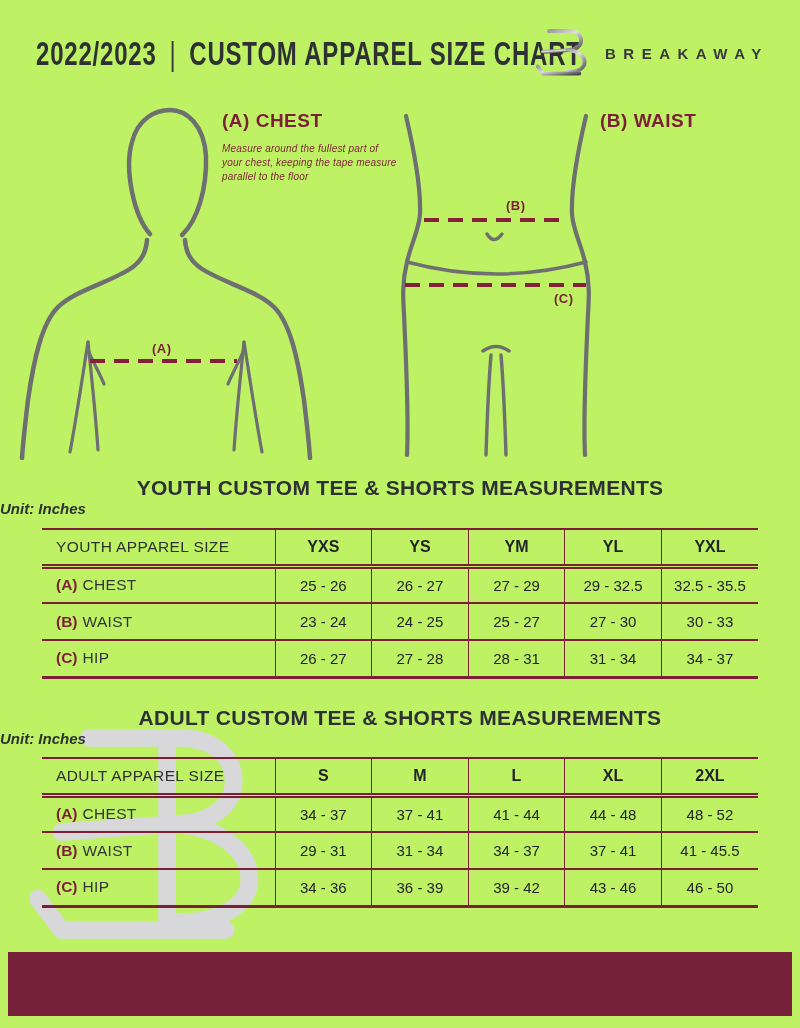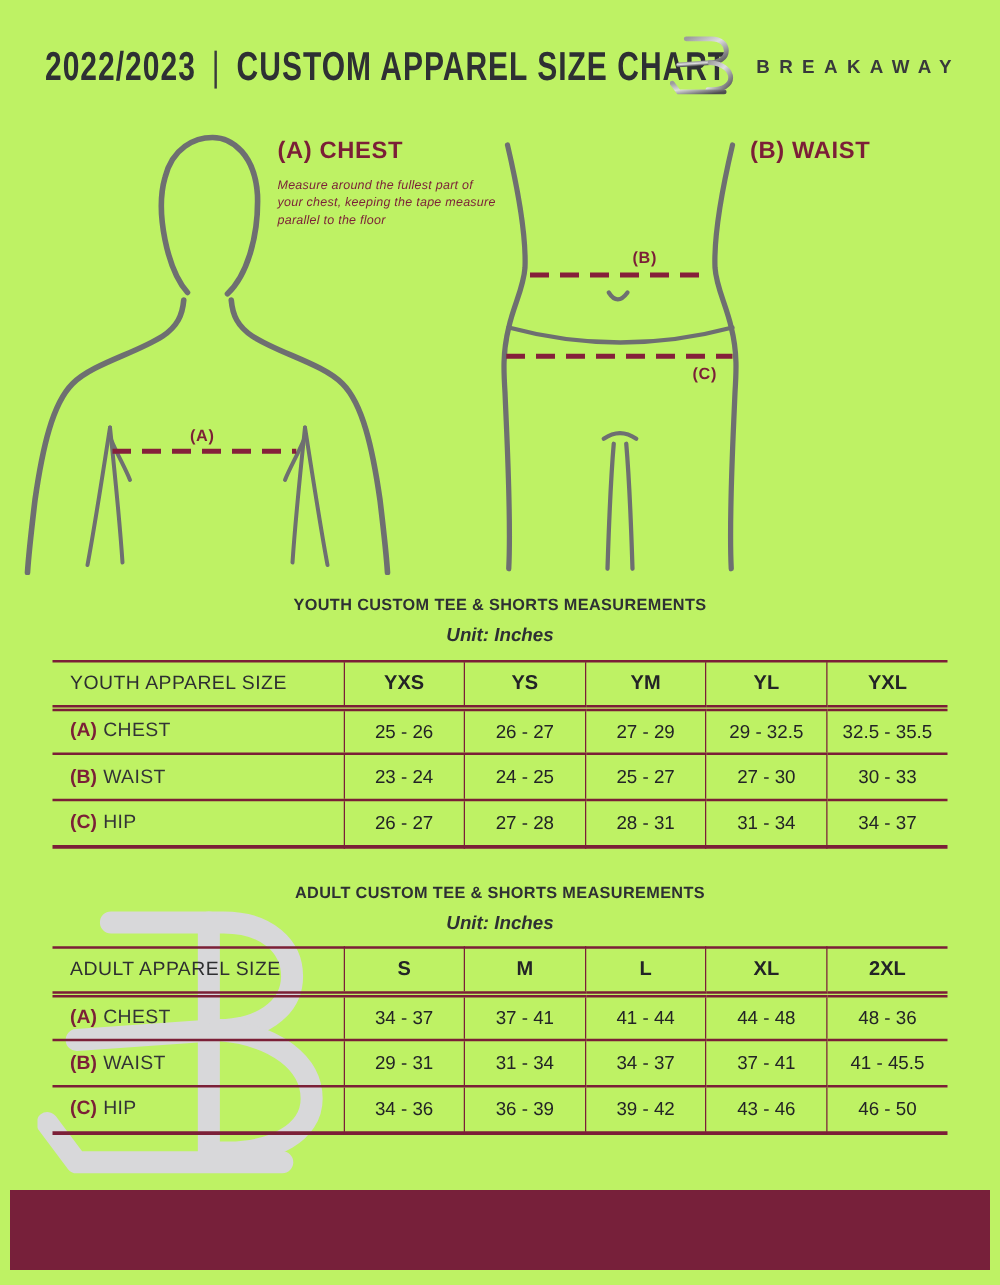--- a/index.html
+++ b/index.html
@@ -37,24 +37,24 @@
     position:absolute; height:4px; z-index:2;
     background:repeating-linear-gradient(90deg,#85203a 0 15px,transparent 15px 24px);
   }
   .marker {
     position:absolute; z-index:2; font-size:13px; font-weight:800; color:#7b1f37;
     letter-spacing:.5px;
   }
   
   .tbl-title {
     position:absolute; left:0; width:800px; text-align:center; z-index:2;
-    font-size:13px; font-weight:bold; color:#2e3033; letter-spacing:.3px;
+    font-size:21px; font-weight:bold; color:#2e3033; letter-spacing:.3px;
   }
   .tbl-sub {
-    position:absolute; left:0; width:800px; text-align:center; z-index:2;
+    position:absolute; left:0; width:800px; z-index:2;
     font-size:15px; font-weight:bold; font-style:italic; color:#2e3033;
   }
   table.size-table {
     position:absolute; left:42px; width:716px; z-index:2;
     border-collapse:collapse; table-layout:fixed;
     border-top:2px solid #7b1f37; border-bottom:3px solid #7b1f37;
   }
   .size-table col.c-label { width:233px; }
   .size-table col.c-size  { width:96.6px; }
   .size-table th, .size-table td { height:37px; padding:0; }
@@ -244,21 +244,21 @@
     </thead>
     <tbody>
       <tr>
         <td class="row-label">
           <span class="pfx">(A)</span><span class="lab">CHEST</span>
         </td>
         <td class="val">34 - 37</td>
         <td class="val">37 - 41</td>
         <td class="val">41 - 44</td>
         <td class="val">44 - 48</td>
-        <td class="val">48 - 36</td>
+        <td class="val">48 - 52</td>
       </tr>
       <tr>
         <td class="row-label">
           <span class="pfx">(B)</span><span class="lab">WAIST</span>
         </td>
         <td class="val">29 - 31</td>
         <td class="val">31 - 34</td>
         <td class="val">34 - 37</td>
         <td class="val">37 - 41</td>
         <td class="val">41 - 45.5</td>

